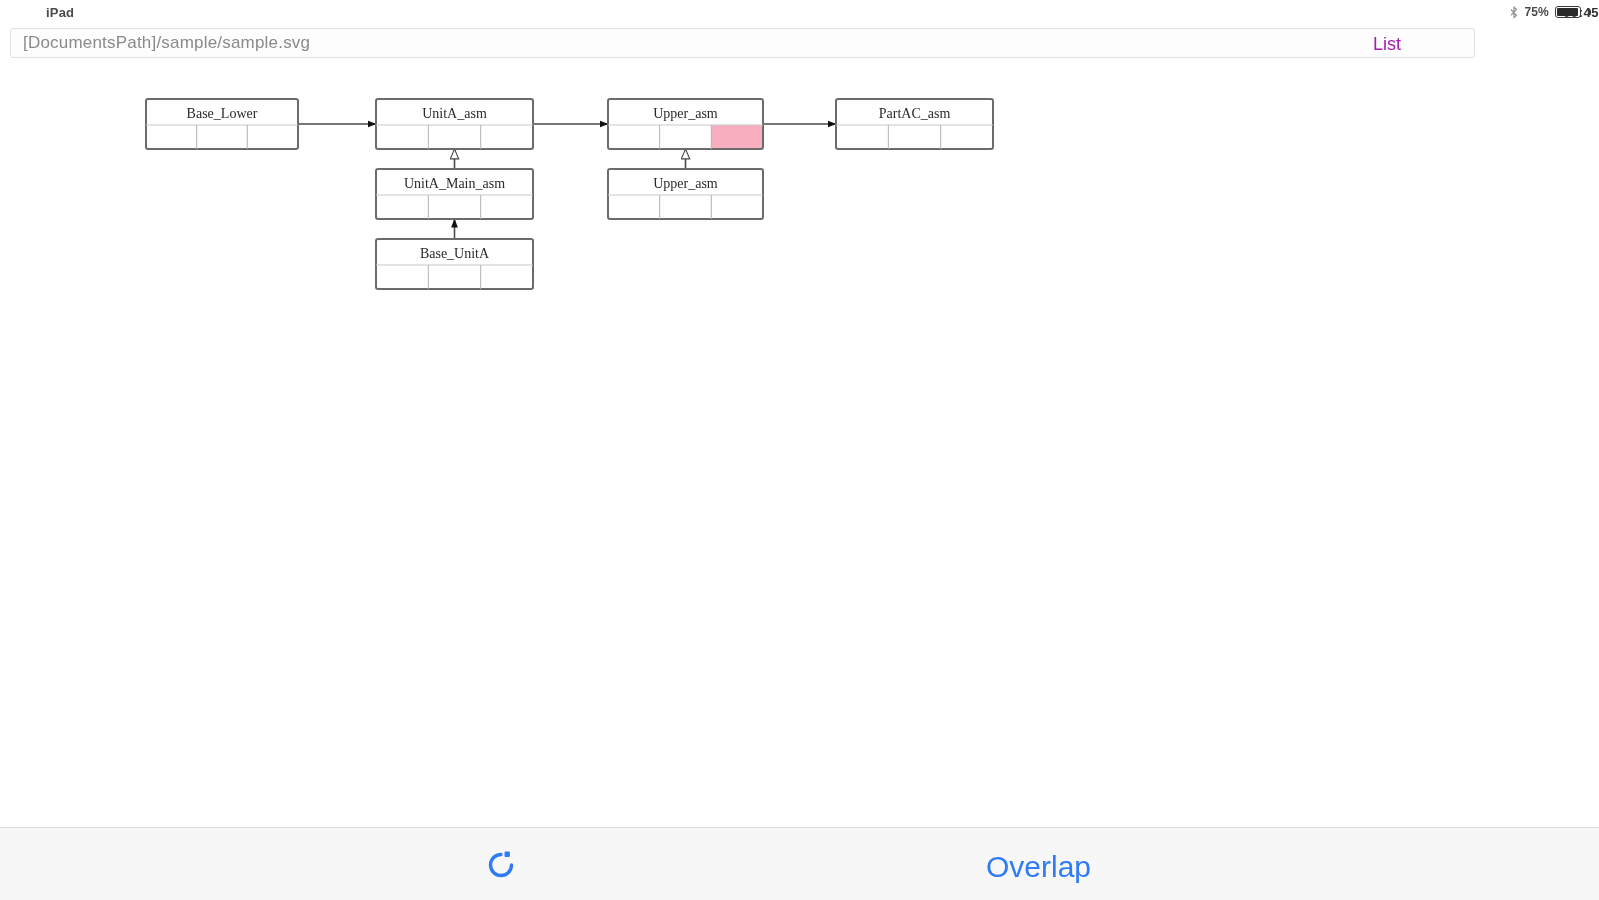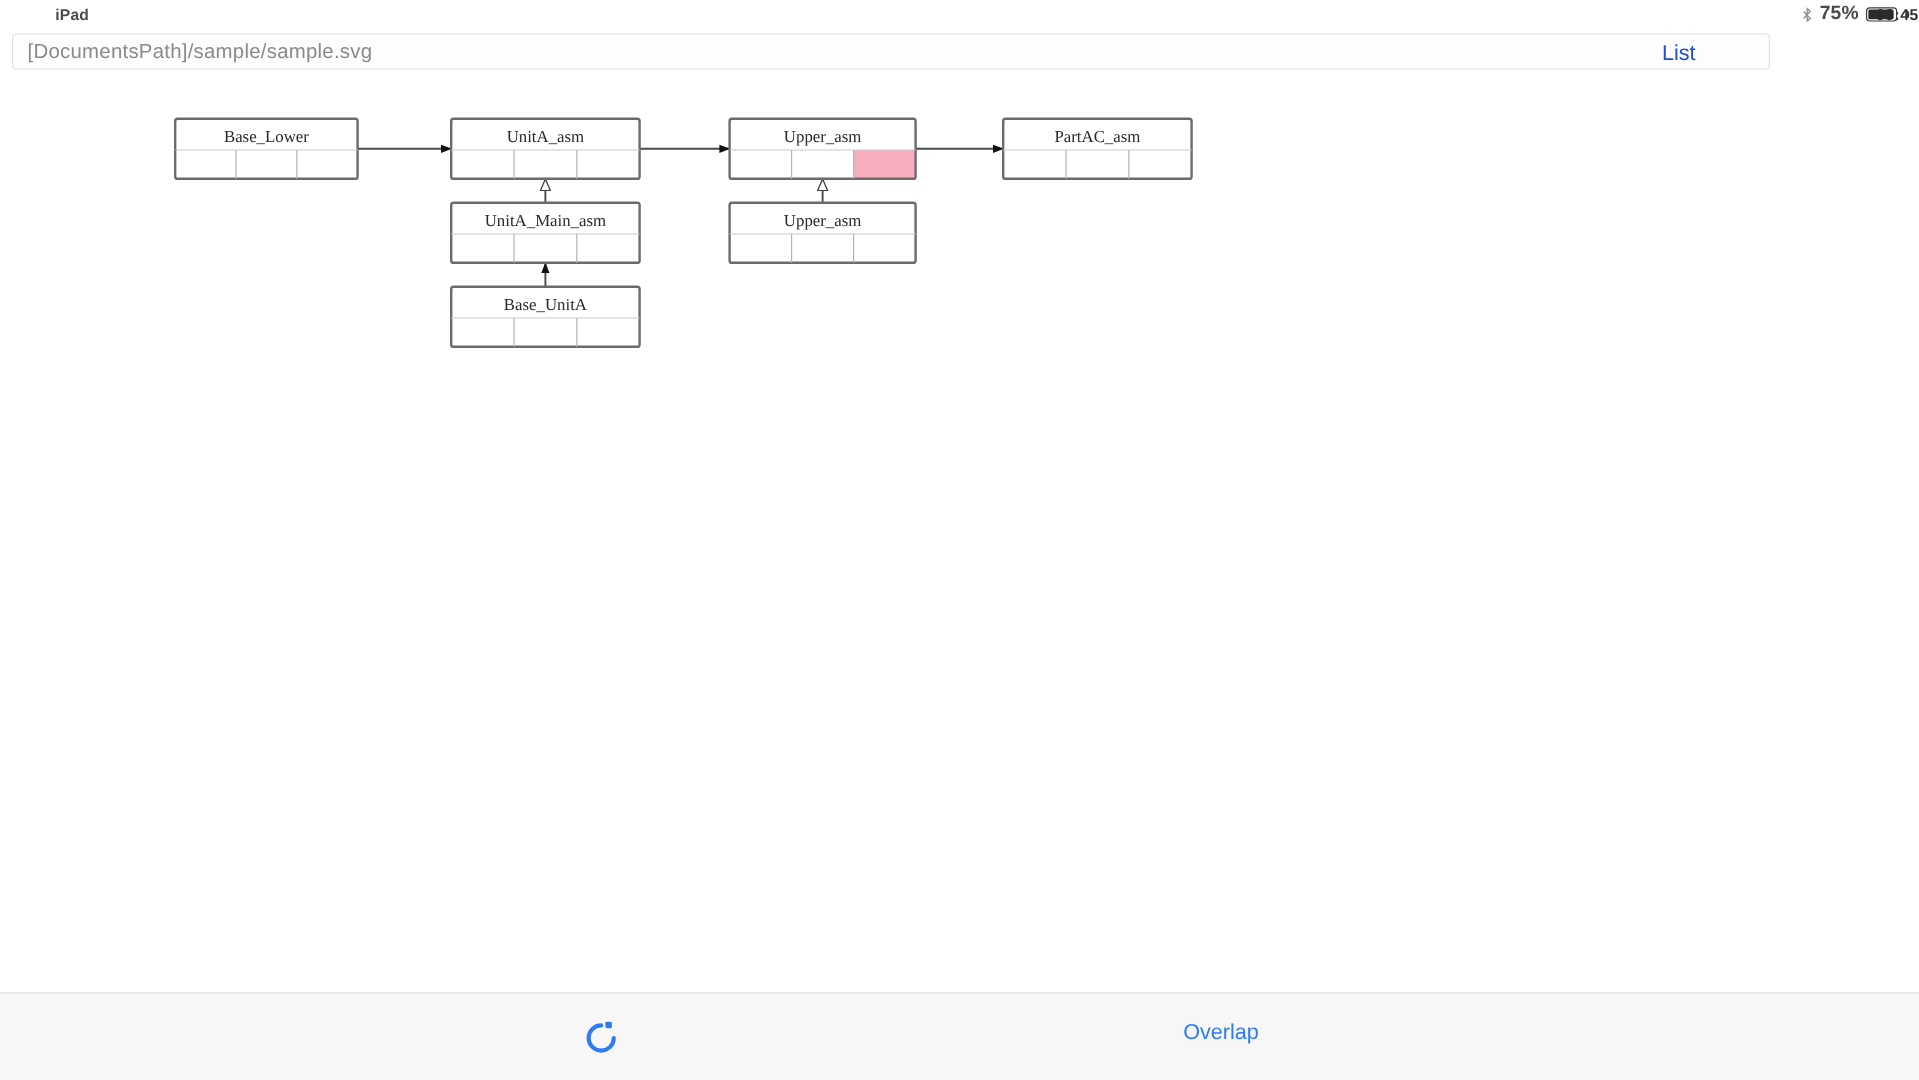--- a/index.html
+++ b/index.html
@@ -43,21 +43,21 @@
     color: #2f2f2f;
     font-weight: 700;
     letter-spacing: .5px;
   }
   .status-right {
     position: absolute;
     right: 8px;
     display: flex;
     align-items: center;
     gap: 6px;
-    font-size: 16px;
+    font-size: 12px;
     color: #4a4a4a;
     font-weight: 600;
   }
   .bt-icon { display: inline-block; width: 8px; height: 13px; opacity: .75; }
   .batt-pct { letter-spacing: .2px; }
   .batt-shell {
     position: relative;
     width: 26px; height: 12px;
     border: 1.5px solid #3a3a3a;
     border-radius: 3px;
@@ -103,24 +103,24 @@
   }
   .url-text {
     font-size: 17px;
     color: #8a8a8a;
     letter-spacing: .2px;
     white-space: nowrap;
     overflow: hidden;
   }
   .list-button {
     position: absolute;
-    right: 2px;
+    right: 14px;
     top: 10px;
     font-size: 18px;
-    color: #1d4ed8;
+    color: #a21caf;
     font-weight: 500;
     cursor: pointer;
     background: none;
     border: none;
     padding: 0;
     font-family: "Liberation Sans", sans-serif;
   }
 
   
   .canvas {
@@ -153,21 +153,21 @@
     background: none;
     border: none;
     padding: 0;
     cursor: pointer;
     color: #2f7bf6;
   }
   .overlap-button {
     position: absolute;
     left: 986px;
     top: 22px;
-    font-size: 18px;
+    font-size: 30px;
     color: #2f7bf6;
     background: none;
     border: none;
     padding: 0;
     cursor: pointer;
     font-family: "Liberation Sans", sans-serif;
   }
   .node-label {
     font-family: "Liberation Serif", serif;
     font-size: 14px;

